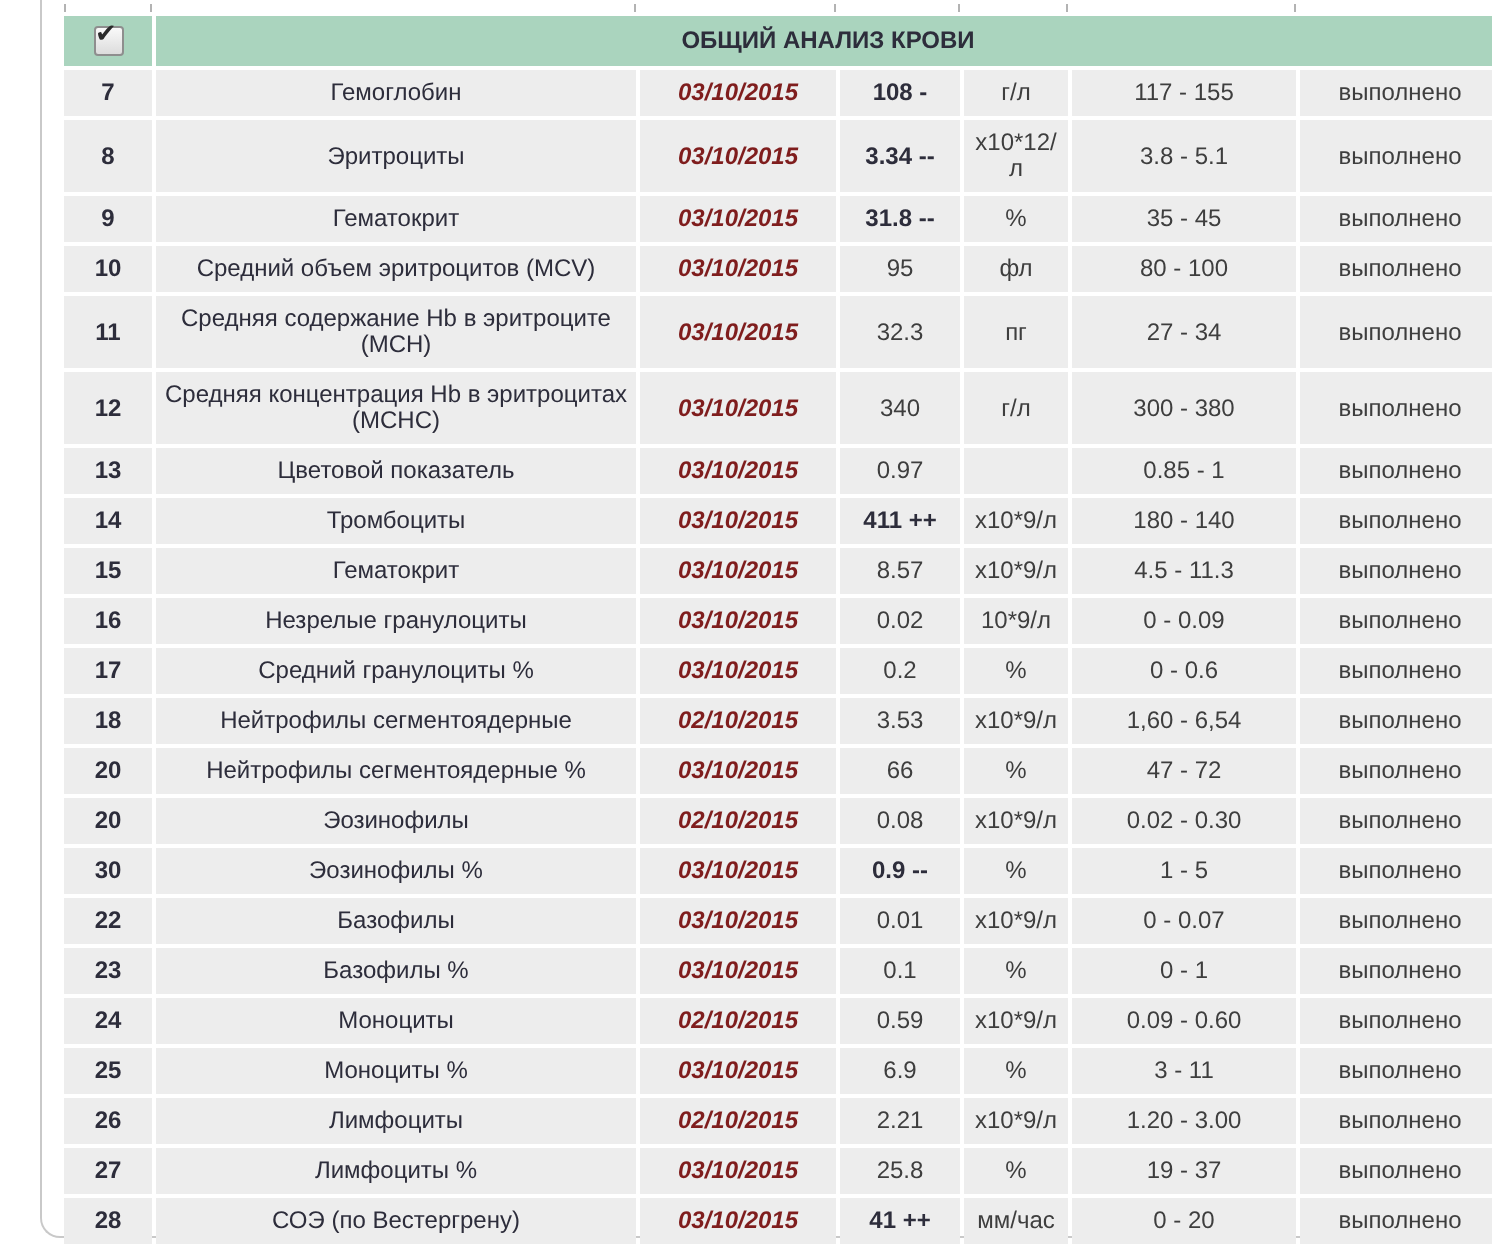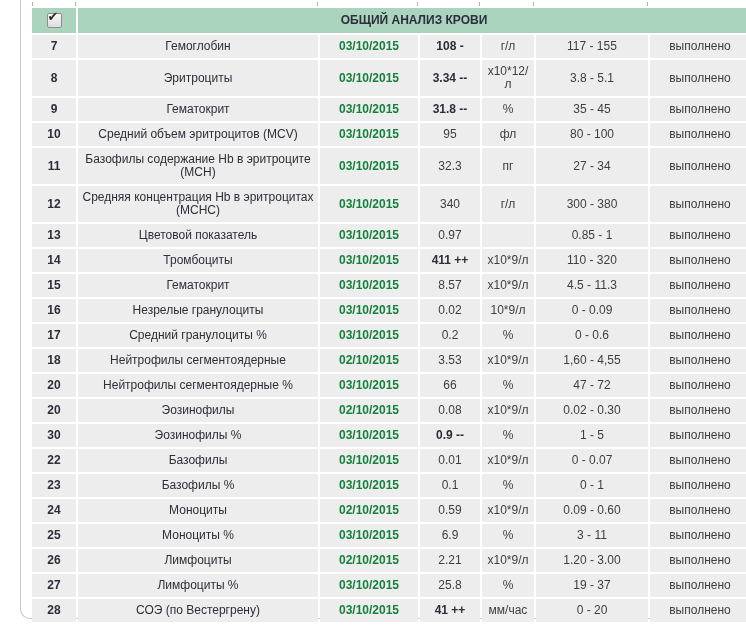--- a/index.html
+++ b/index.html
@@ -65,21 +65,21 @@
     padding: 5px 4px;
     font-size: 12px;
     line-height: 13px;
     color: #3e3e3e;
     text-align: center;
     vertical-align: middle;
     overflow: hidden;
   }
   td.c-num  { font-weight: bold; color: #2d2d3b; }
   td.c-name { font-weight: normal; color: #2d2d3b; }
-  td.c-date { font-weight: bold; color: #15803d; }
+  td.c-date { font-weight: bold; color: #7f1d1d; font-style: italic; }
   td.c-val.abnormal { font-weight: bold; color: #2d2d3b; margin-left: 36px; }
 
   .checkbox {
     display: inline-block;
     width: 13px;
     height: 13px;
     background: linear-gradient(#f9f9f9, #dcdcdc);
     border: 1px solid #8e8e8e;
     border-radius: 2px;
     position: relative;
@@ -162,21 +162,21 @@
           <td class="c-num">10</td>
           <td class="c-name">Средний объем эритроцитов (MCV)</td>
           <td class="c-date">03/10/2015</td>
           <td class="c-val">95</td>
           <td class="c-units">фл</td>
           <td class="c-range">80 - 100</td>
           <td class="c-status">выполнено</td>
         </tr>
         <tr>
           <td class="c-num">11</td>
-          <td class="c-name">Базофилы содержание Hb в эритроците (MCH)</td>
+          <td class="c-name">Средняя содержание Hb в эритроците (MCH)</td>
           <td class="c-date">03/10/2015</td>
           <td class="c-val">32.3</td>
           <td class="c-units">пг</td>
           <td class="c-range">27 - 34</td>
           <td class="c-status">выполнено</td>
         </tr>
         <tr>
           <td class="c-num">12</td>
           <td class="c-name">Средняя концентрация Hb в эритроцитах (MCHC)</td>
           <td class="c-date">03/10/2015</td>
@@ -193,21 +193,21 @@
           <td class="c-units"></td>
           <td class="c-range">0.85 - 1</td>
           <td class="c-status">выполнено</td>
         </tr>
         <tr>
           <td class="c-num">14</td>
           <td class="c-name">Тромбоциты</td>
           <td class="c-date">03/10/2015</td>
           <td class="c-val abnormal">411 ++</td>
           <td class="c-units">х10*9/л</td>
-          <td class="c-range">110 - 320</td>
+          <td class="c-range">180 - 140</td>
           <td class="c-status">выполнено</td>
         </tr>
         <tr>
           <td class="c-num">15</td>
           <td class="c-name">Гематокрит</td>
           <td class="c-date">03/10/2015</td>
           <td class="c-val">8.57</td>
           <td class="c-units">х10*9/л</td>
           <td class="c-range">4.5 - 11.3</td>
           <td class="c-status">выполнено</td>
@@ -229,21 +229,21 @@
           <td class="c-units">%</td>
           <td class="c-range">0 - 0.6</td>
           <td class="c-status">выполнено</td>
         </tr>
         <tr>
           <td class="c-num">18</td>
           <td class="c-name">Нейтрофилы сегментоядерные</td>
           <td class="c-date">02/10/2015</td>
           <td class="c-val">3.53</td>
           <td class="c-units">х10*9/л</td>
-          <td class="c-range">1,60 - 4,55</td>
+          <td class="c-range">1,60 - 6,54</td>
           <td class="c-status">выполнено</td>
         </tr>
         <tr>
           <td class="c-num">20</td>
           <td class="c-name">Нейтрофилы сегментоядерные %</td>
           <td class="c-date">03/10/2015</td>
           <td class="c-val">66</td>
           <td class="c-units">%</td>
           <td class="c-range">47 - 72</td>
           <td class="c-status">выполнено</td>

